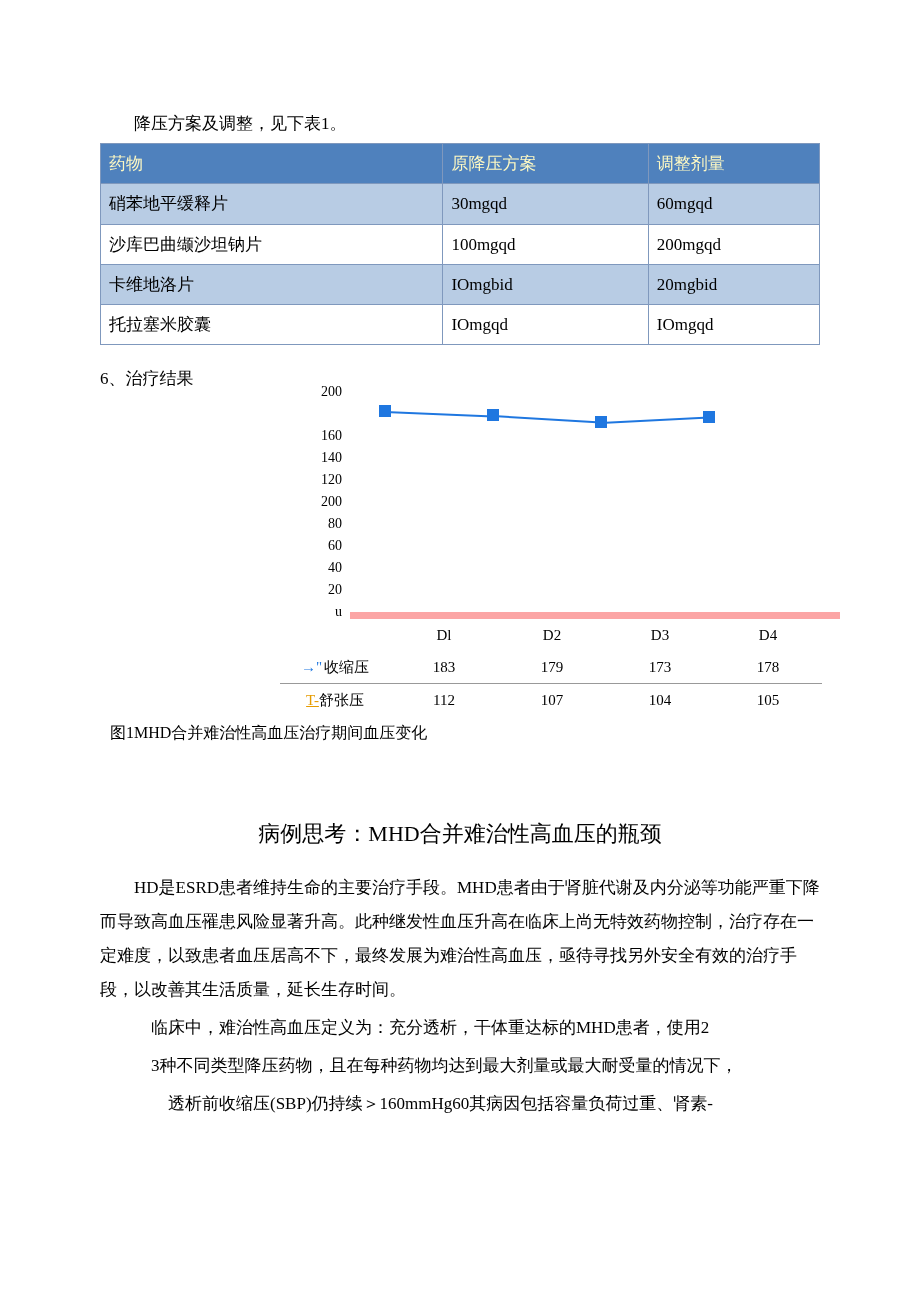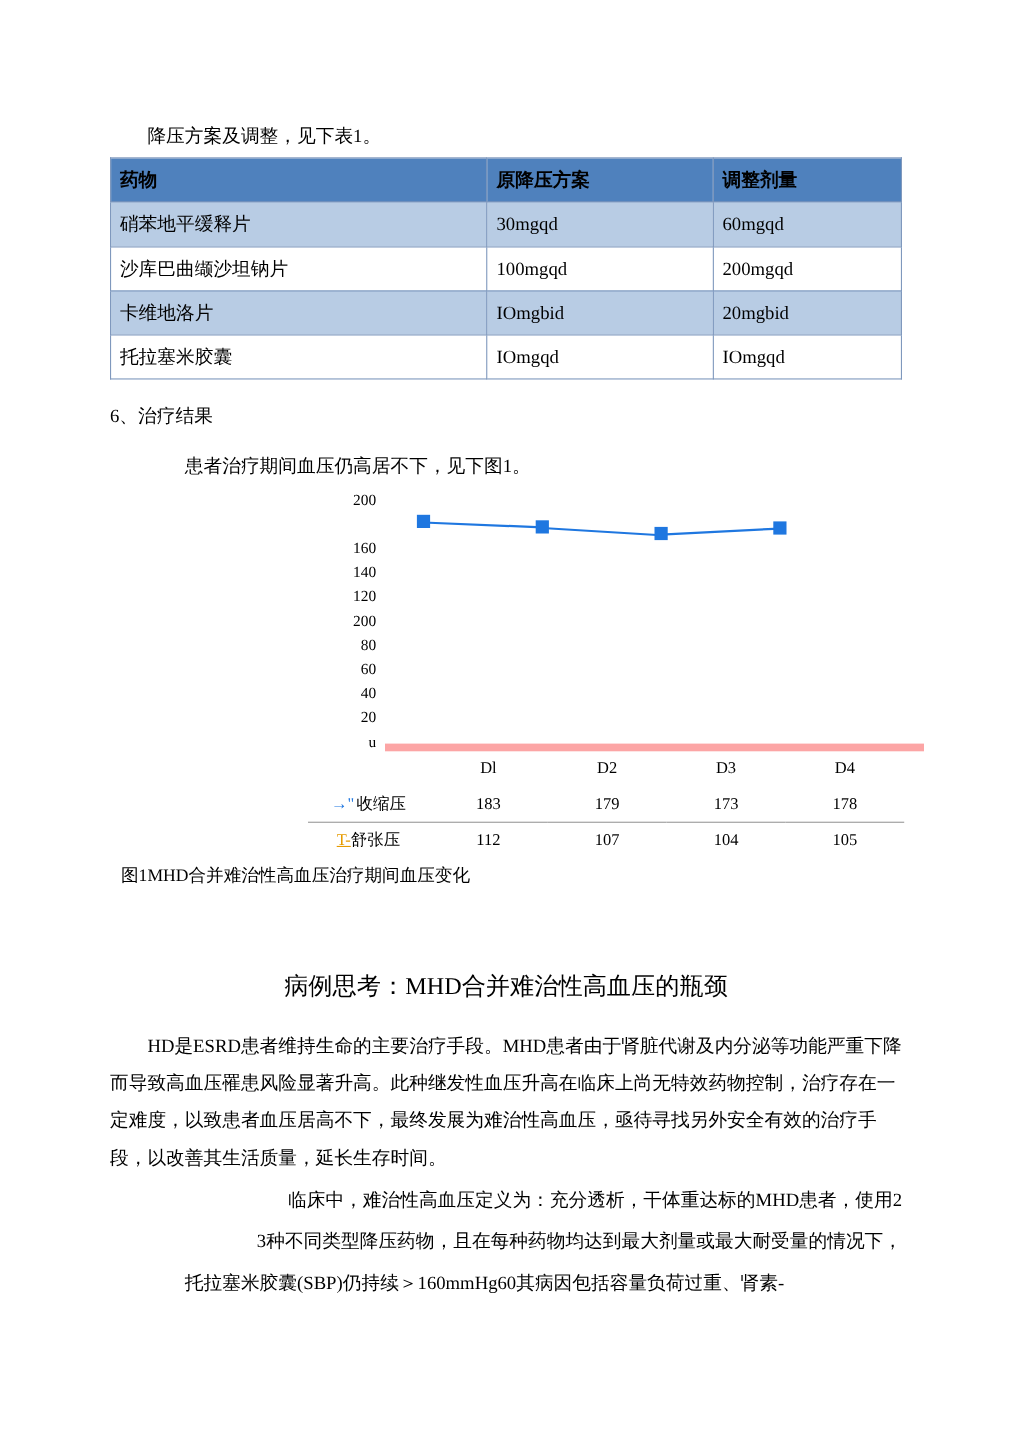--- a/index.html
+++ b/index.html
@@ -19,23 +19,23 @@
     text-indent: 2em;
     margin-bottom: 6px;
   }
   table.med {
     width: 100%;
     border-collapse: collapse;
     font-size: 17px;
   }
   table.med th {
     background: #4f81bd;
-    color: #000000;
+    color: #fef9c3;
     text-align: left;
-    font-weight: bold;
+    font-weight: normal;
     padding: 6px 8px;
     border: 1px solid #7f98bd;
   }
   table.med td {
     padding: 6px 8px;
     border: 1px solid #7f98bd;
   }
   table.med tr.alt td {
     background: #b8cce4;
   }
@@ -113,21 +113,20 @@
   }
   p.body {
     text-indent: 2em;
     margin: 0 0 4px 0;
     line-height: 2.0;
   }
   p.body2 {
     text-indent: 3em;
     margin: 0 0 4px 0;
     line-height: 2.0;
-    text-align: right;
   }
   p.body3 {
     text-indent: 4em;
     margin: 0 0 4px 0;
     line-height: 2.0;
   }
 </style>
 </head>
 <body>
 
@@ -162,21 +161,20 @@
       <tr>
         <td>托拉塞米胶囊</td>
         <td>IOmgqd</td>
         <td>IOmgqd</td>
       </tr>
     </tbody>
   </table>
 
   <div class="section-label">6、治疗结果</div>
 
-  <div class="indent-line">患者治疗期间血压仍高居不下，见下图1。</div>
 
   <div class="chart-wrap">
     <div class="plot-area" id="plot">
         <div class="ytick" style="top: 0px;">200</div>
         <div class="ytick" style="top: 44px;">160</div>
         <div class="ytick" style="top: 66px;">140</div>
         <div class="ytick" style="top: 88px;">120</div>
         <div class="ytick" style="top: 110px;">200</div>
         <div class="ytick" style="top: 132px;">80</div>
         <div class="ytick" style="top: 154px;">60</div>
@@ -218,15 +216,15 @@
       </table>
   </div>
 
   <div class="fig-caption">图1MHD合并难治性高血压治疗期间血压变化</div>
 
   <h2 class="case-title">病例思考：MHD合并难治性高血压的瓶颈</h2>
 
   <p class="body">HD是ESRD患者维持生命的主要治疗手段。MHD患者由于肾脏代谢及内分泌等功能严重下降而导致高血压罹患风险显著升高。此种继发性血压升高在临床上尚无特效药物控制，治疗存在一定难度，以致患者血压居高不下，最终发展为难治性高血压，亟待寻找另外安全有效的治疗手段，以改善其生活质量，延长生存时间。</p>
   <p class="body2">临床中，难治性高血压定义为：充分透析，干体重达标的MHD患者，使用2</p>
   <p class="body2">3种不同类型降压药物，且在每种药物均达到最大剂量或最大耐受量的情况下，</p>
-  <p class="body3">托拉塞米胶囊(SBP)仍持续＞160mmHg60其病因包括容量负荷过重、肾素-</p>
+  <p class="body3">透析前收缩压(SBP)仍持续＞160mmHg60其病因包括容量负荷过重、肾素-</p>
 
 </div>
 
 </body></html>

